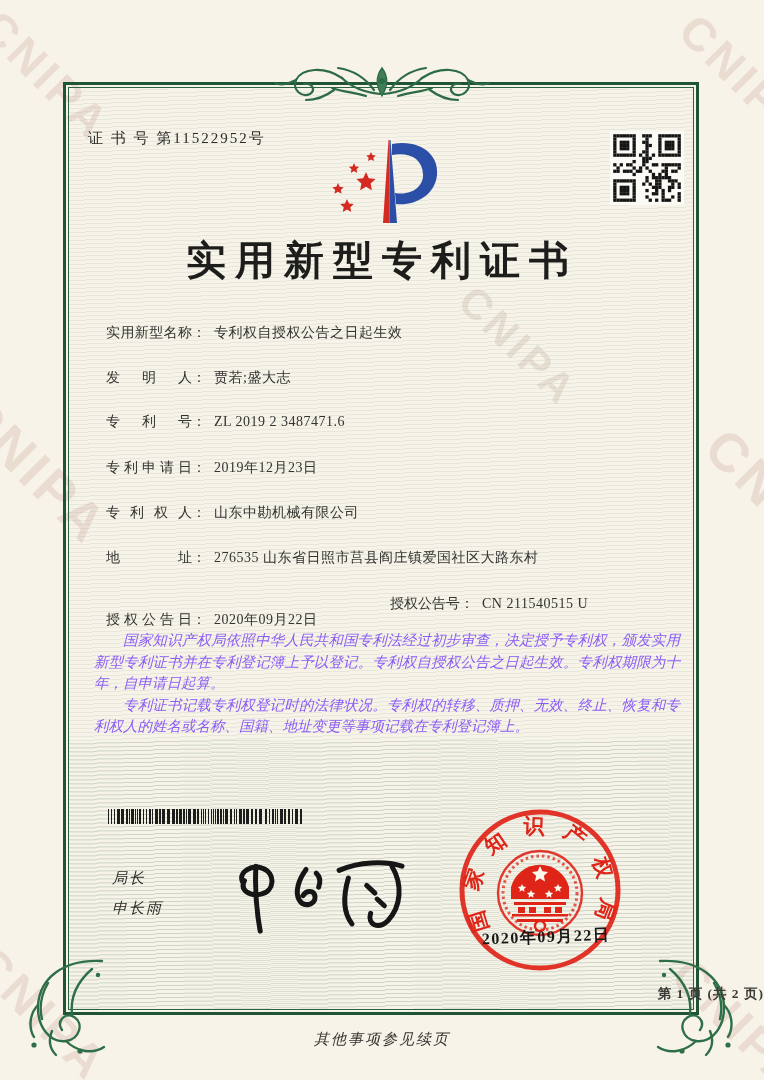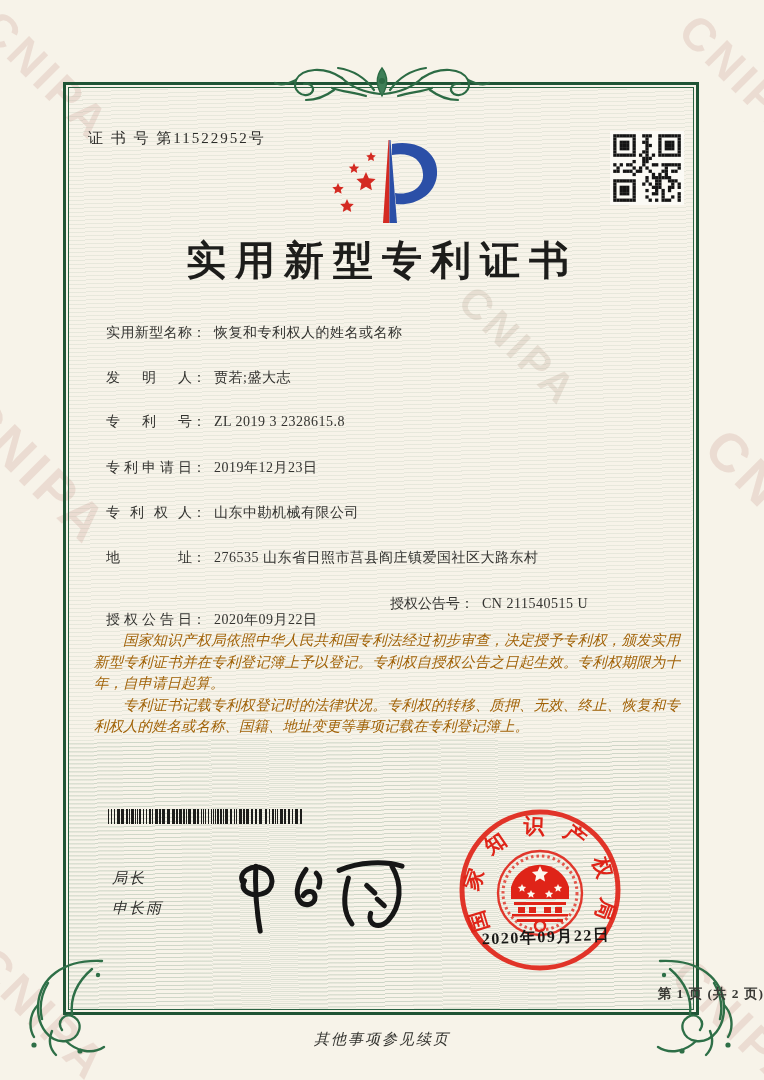--- a/index.html
+++ b/index.html
@@ -37,21 +37,21 @@
     position:absolute; left:0; right:0; top:233px; text-align:center;
     font-size:40px; font-weight:bold; letter-spacing:9px; color:#1d1d1b; z-index:3;
   }
   .frow{position:absolute; left:106px; font-size:14px; z-index:3; white-space:nowrap; color:#333330;}
   .flabel{display:inline-block; width:86px; text-align:justify; text-align-last:justify; vertical-align:bottom;}
   .fcolon{display:inline-block; margin-right:8px;}
   .fvalue{letter-spacing:0.5px;}
   .frow2{position:absolute; left:390px; font-size:14px; z-index:3; white-space:nowrap; color:#333330;text-align:center;}
   .paras{
     position:absolute; left:94px; top:630px; width:586px; z-index:3;
-    font-size:14.5px; line-height:21.5px; font-style:italic; color:#a16207;
+    font-size:14.5px; line-height:21.5px; font-style:italic; color:#8b5cf6;
   }
   .paras p{margin:0; text-indent:2em; text-align:justify;}
   .barcode{position:absolute; left:108px; top:809px; z-index:3;}
   .signer{position:absolute; left:112px; z-index:3; font-family:"Liberation Sans","DejaVu Sans",sans-serif;
     font-size:15px; letter-spacing:2px; color:#2c2c2a;font-style:italic;}
   .sig{position:absolute; left:228px; top:856px; z-index:3; transform:rotate(-2deg);}
   .seal{position:absolute; left:455px; top:805px; z-index:4;}
   .seal-date{
     position:absolute; left:476px; top:927px; width:140px; text-align:center; z-index:5;
     font-size:16px; font-weight:bold; letter-spacing:1.5px; color:#181816; transform:rotate(-2deg);
@@ -350,27 +350,27 @@
       <rect x="45.04347826086956" y="67.56521739130434" width="3.281739130434783" height="3.281739130434783" fill="#141414"></rect>
       <rect x="51.47826086956522" y="67.56521739130434" width="3.281739130434783" height="3.281739130434783" fill="#141414"></rect>
       <rect x="54.69565217391305" y="67.56521739130434" width="3.281739130434783" height="3.281739130434783" fill="#141414"></rect>
       <rect x="57.913043478260875" y="67.56521739130434" width="3.281739130434783" height="3.281739130434783" fill="#141414"></rect>
       <rect x="67.56521739130434" y="67.56521739130434" width="3.281739130434783" height="3.281739130434783" fill="#141414"></rect>
     </svg>
 
   <div class="title">实用新型专利证书</div>
 
   <div class="frow" style="top:324px;">
-    <span class="flabel">实用新型名称</span><span class="fcolon">：</span><span class="fvalue">恢复和专利权人的姓名或名称</span>
+    <span class="flabel">实用新型名称</span><span class="fcolon">：</span><span class="fvalue">专利权自授权公告之日起生效</span>
   </div>
   <div class="frow" style="top:369px;">
     <span class="flabel">发明人</span><span class="fcolon">：</span><span class="fvalue">贾若;盛大志</span>
   </div>
   <div class="frow" style="top:413px;">
-    <span class="flabel">专利号</span><span class="fcolon">：</span><span class="fvalue">ZL 2019 3 2328615.8</span>
+    <span class="flabel">专利号</span><span class="fcolon">：</span><span class="fvalue">ZL 2019 2 3487471.6</span>
   </div>
   <div class="frow" style="top:459px;">
     <span class="flabel">专利申请日</span><span class="fcolon">：</span><span class="fvalue">2019年12月23日</span>
   </div>
   <div class="frow" style="top:504px;">
     <span class="flabel">专利权人</span><span class="fcolon">：</span><span class="fvalue">山东中勘机械有限公司</span>
   </div>
   <div class="frow" style="top:549px;">
     <span class="flabel">地址</span><span class="fcolon">：</span><span class="fvalue">276535 山东省日照市莒县阎庄镇爱国社区大路东村</span>
   </div>

